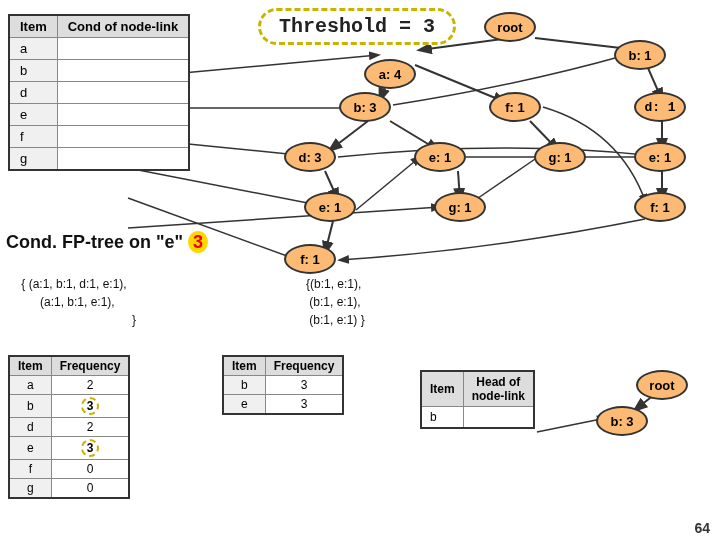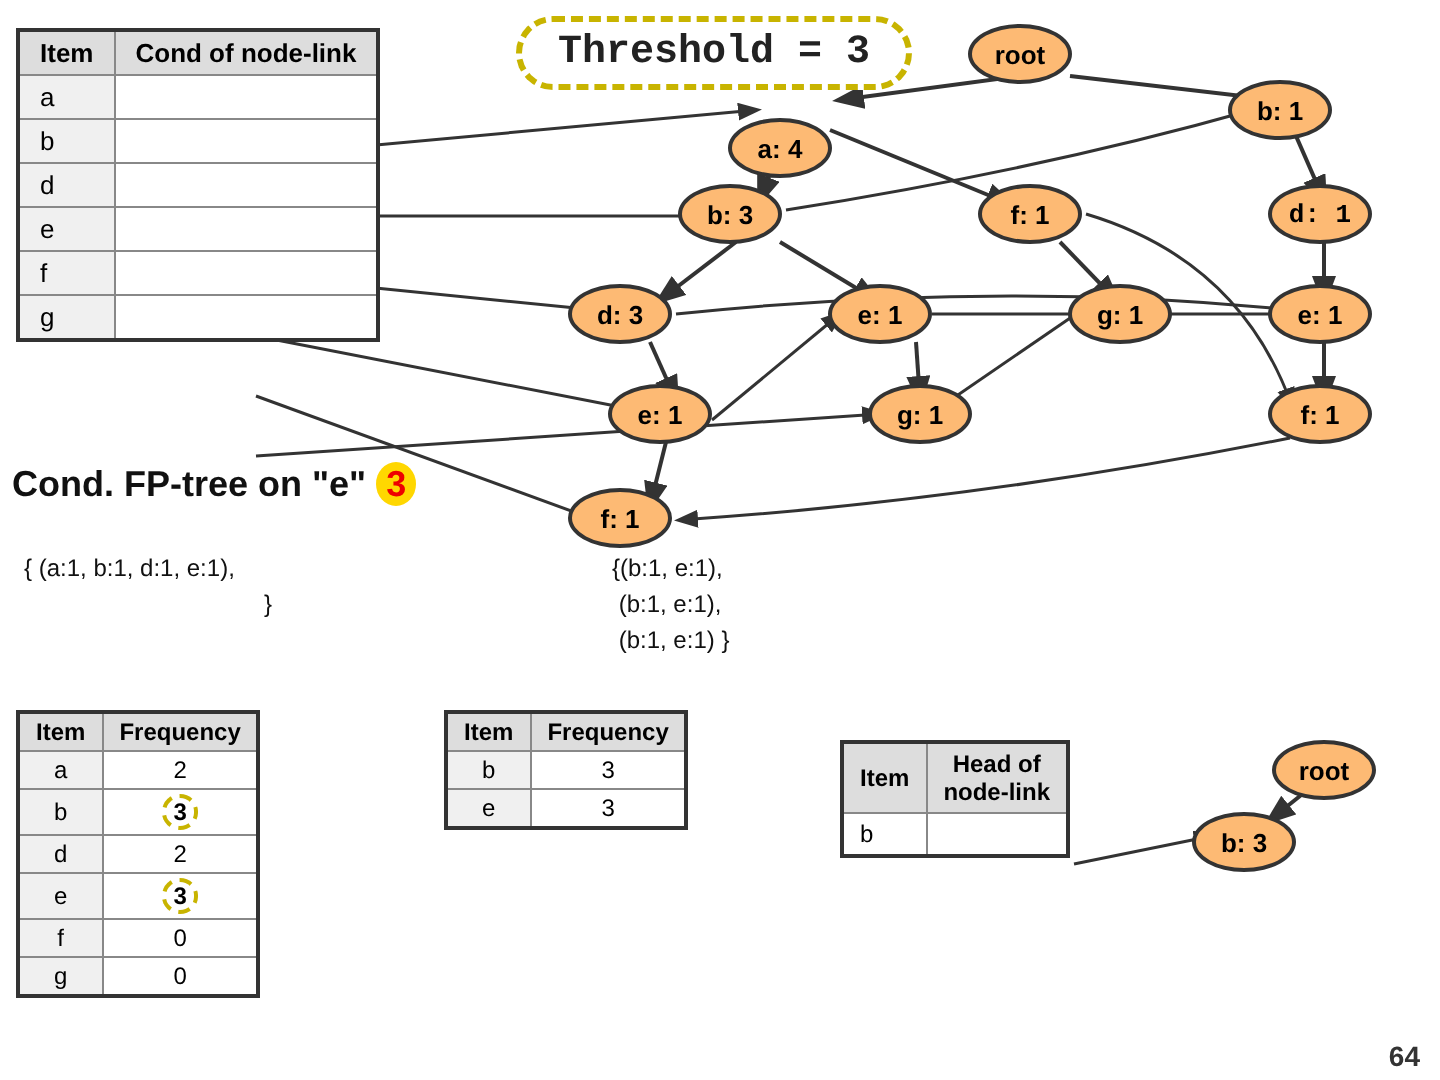--- a/index.html
+++ b/index.html
@@ -267,22 +267,23 @@
 <div class="node node-sm" style="left:634px;top:142px;">e: 1</div>
 <div class="node node-sm" style="left:304px;top:192px;">e: 1</div>
 <div class="node node-sm" style="left:434px;top:192px;">g: 1</div>
 <div class="node node-sm" style="left:634px;top:192px;">f: 1</div>
 <div class="node node-sm" style="left:284px;top:244px;">f: 1</div>
 
 <div class="cond-label">
   Cond. FP-tree on "e" <span class="num">3</span>
 </div>
 
-<div class="cond-set" style="left:12px; top:275px;">
+<div class="cond-set" style="left:12px; top:275px;text-align:center;">
   <div>{ (a:1, b:1, d:1, e:1),</div>
+  <div>&nbsp;&nbsp;(a:1, b:1, e:1),</div>
   <div style="margin-left:120px;">}</div>
 </div>
 
 <div class="cond-set" style="left:306px; top:275px;">
   <div>{(b:1, e:1),</div>
   <div>&nbsp;(b:1, e:1),</div>
   <div>&nbsp;(b:1, e:1) }</div>
 </div>
 
 <table class="btable" style="left:8px;top:355px;">

